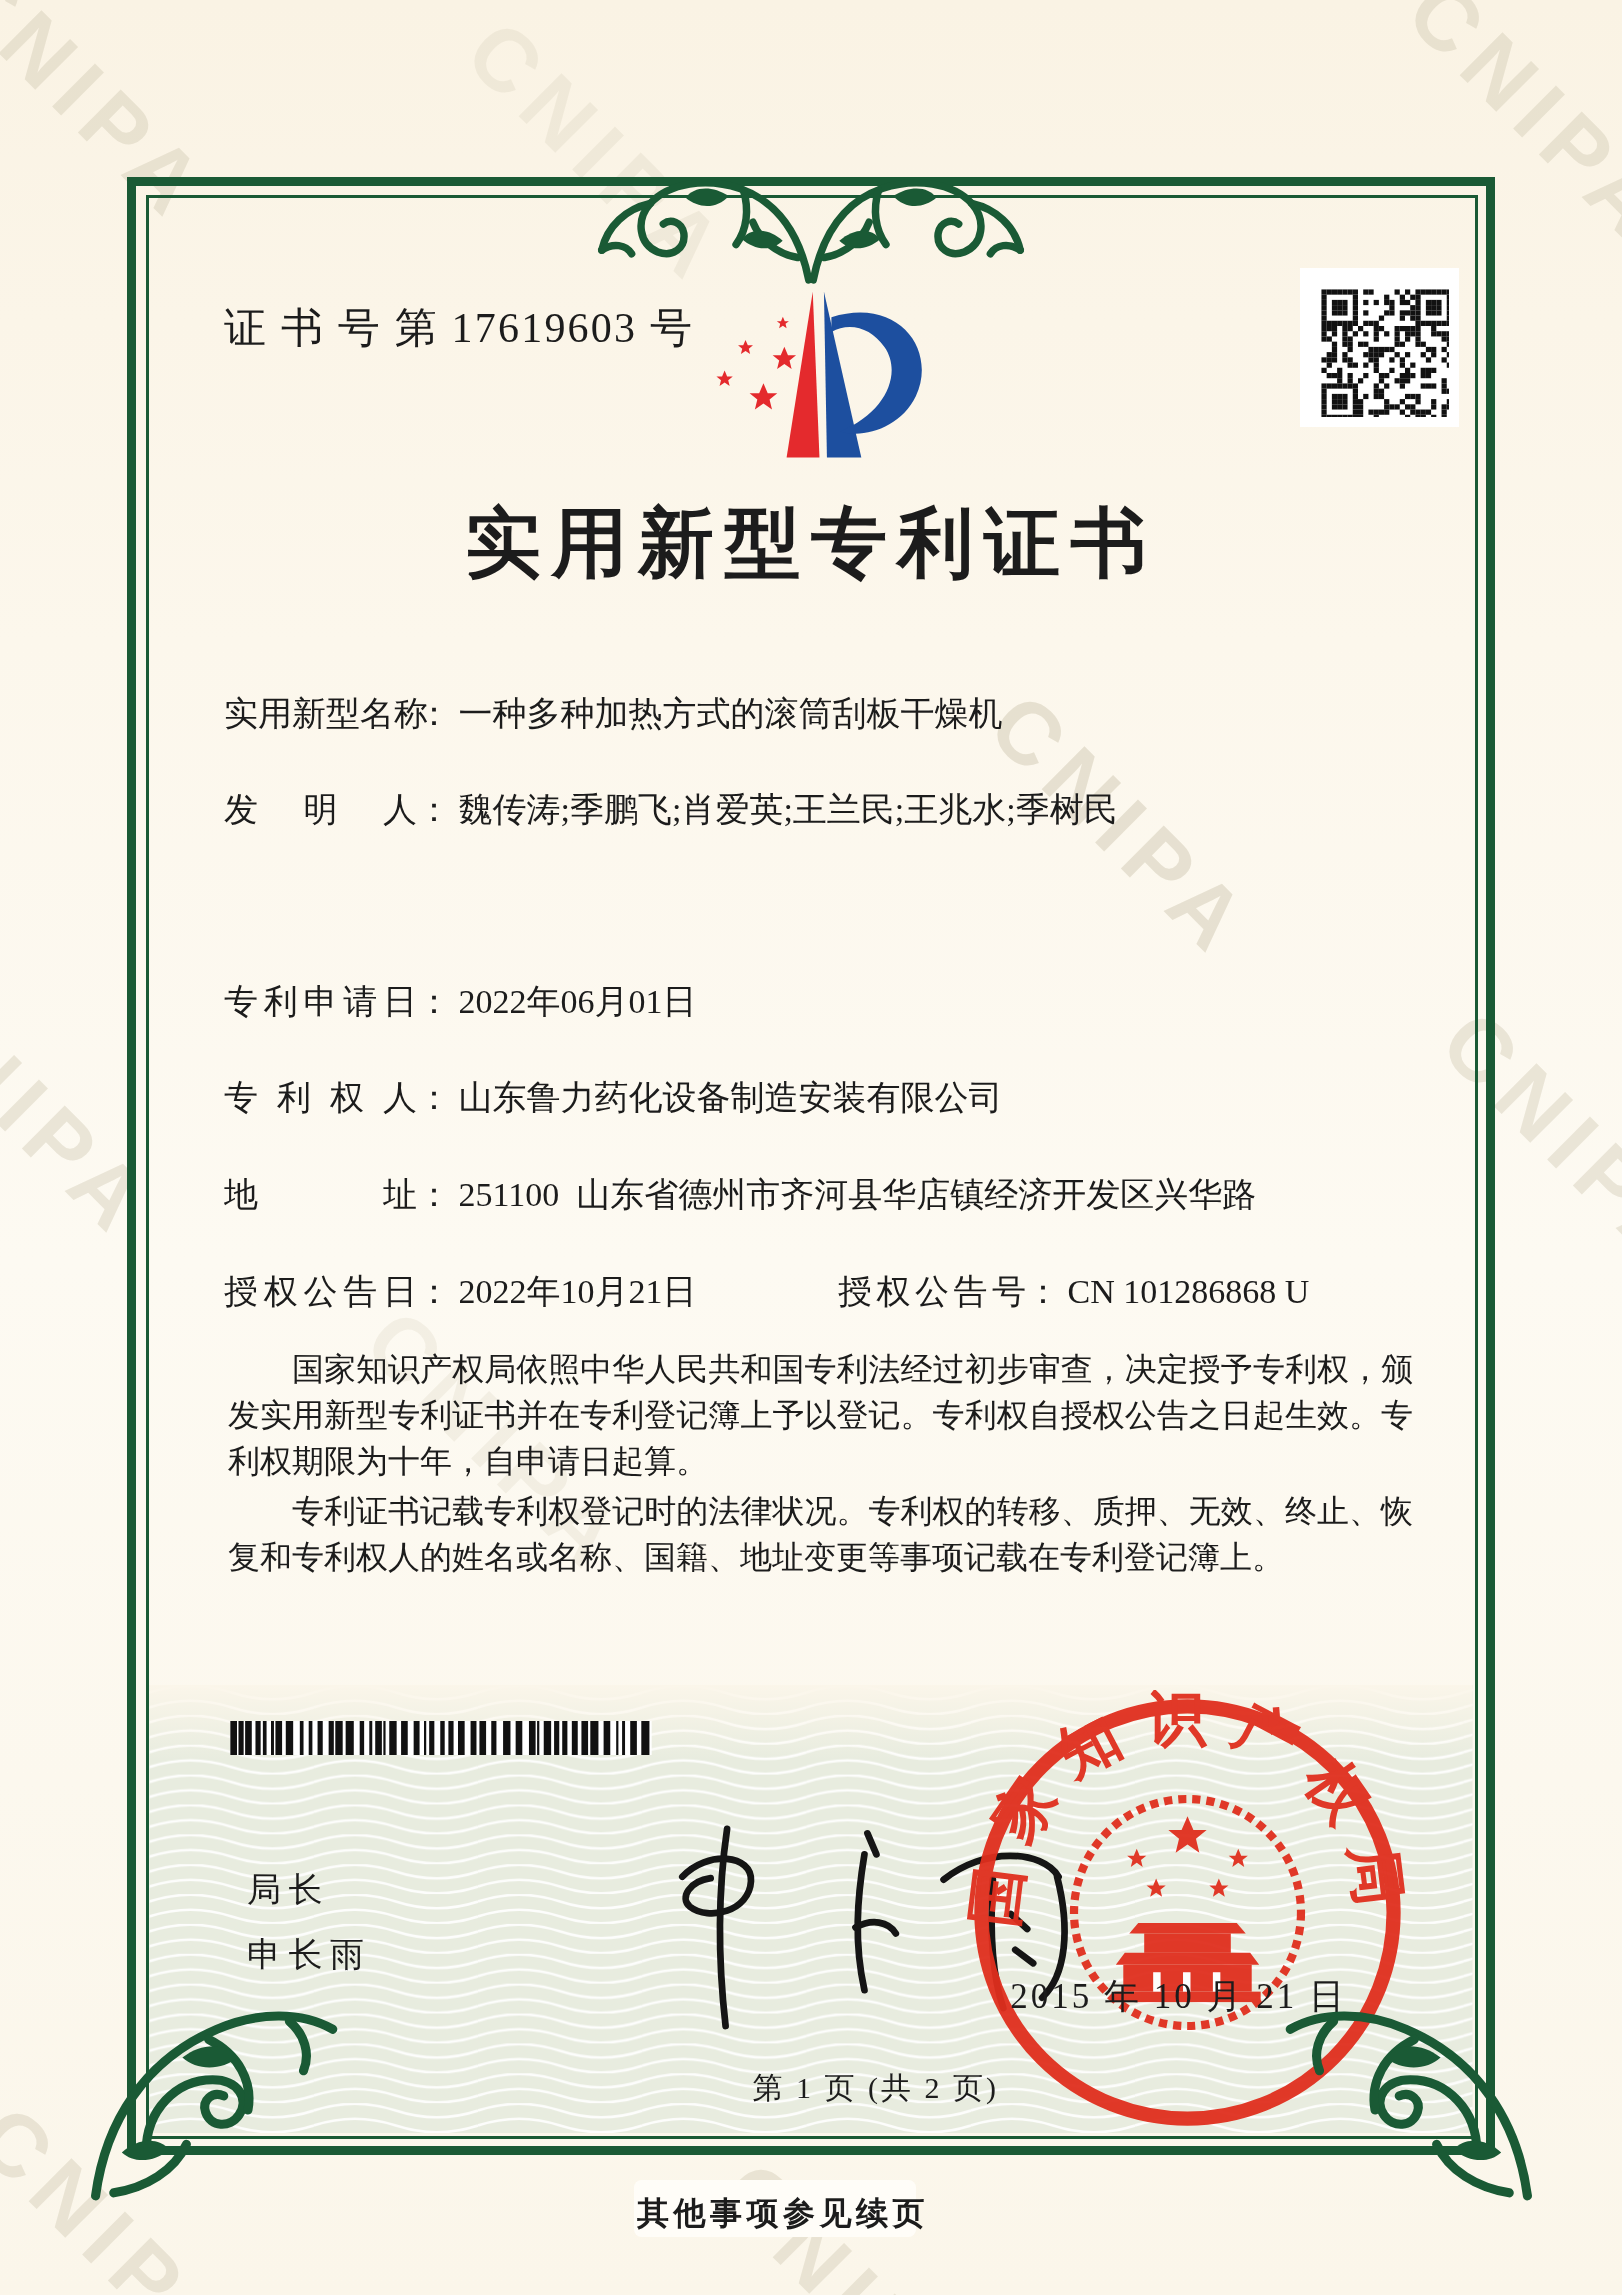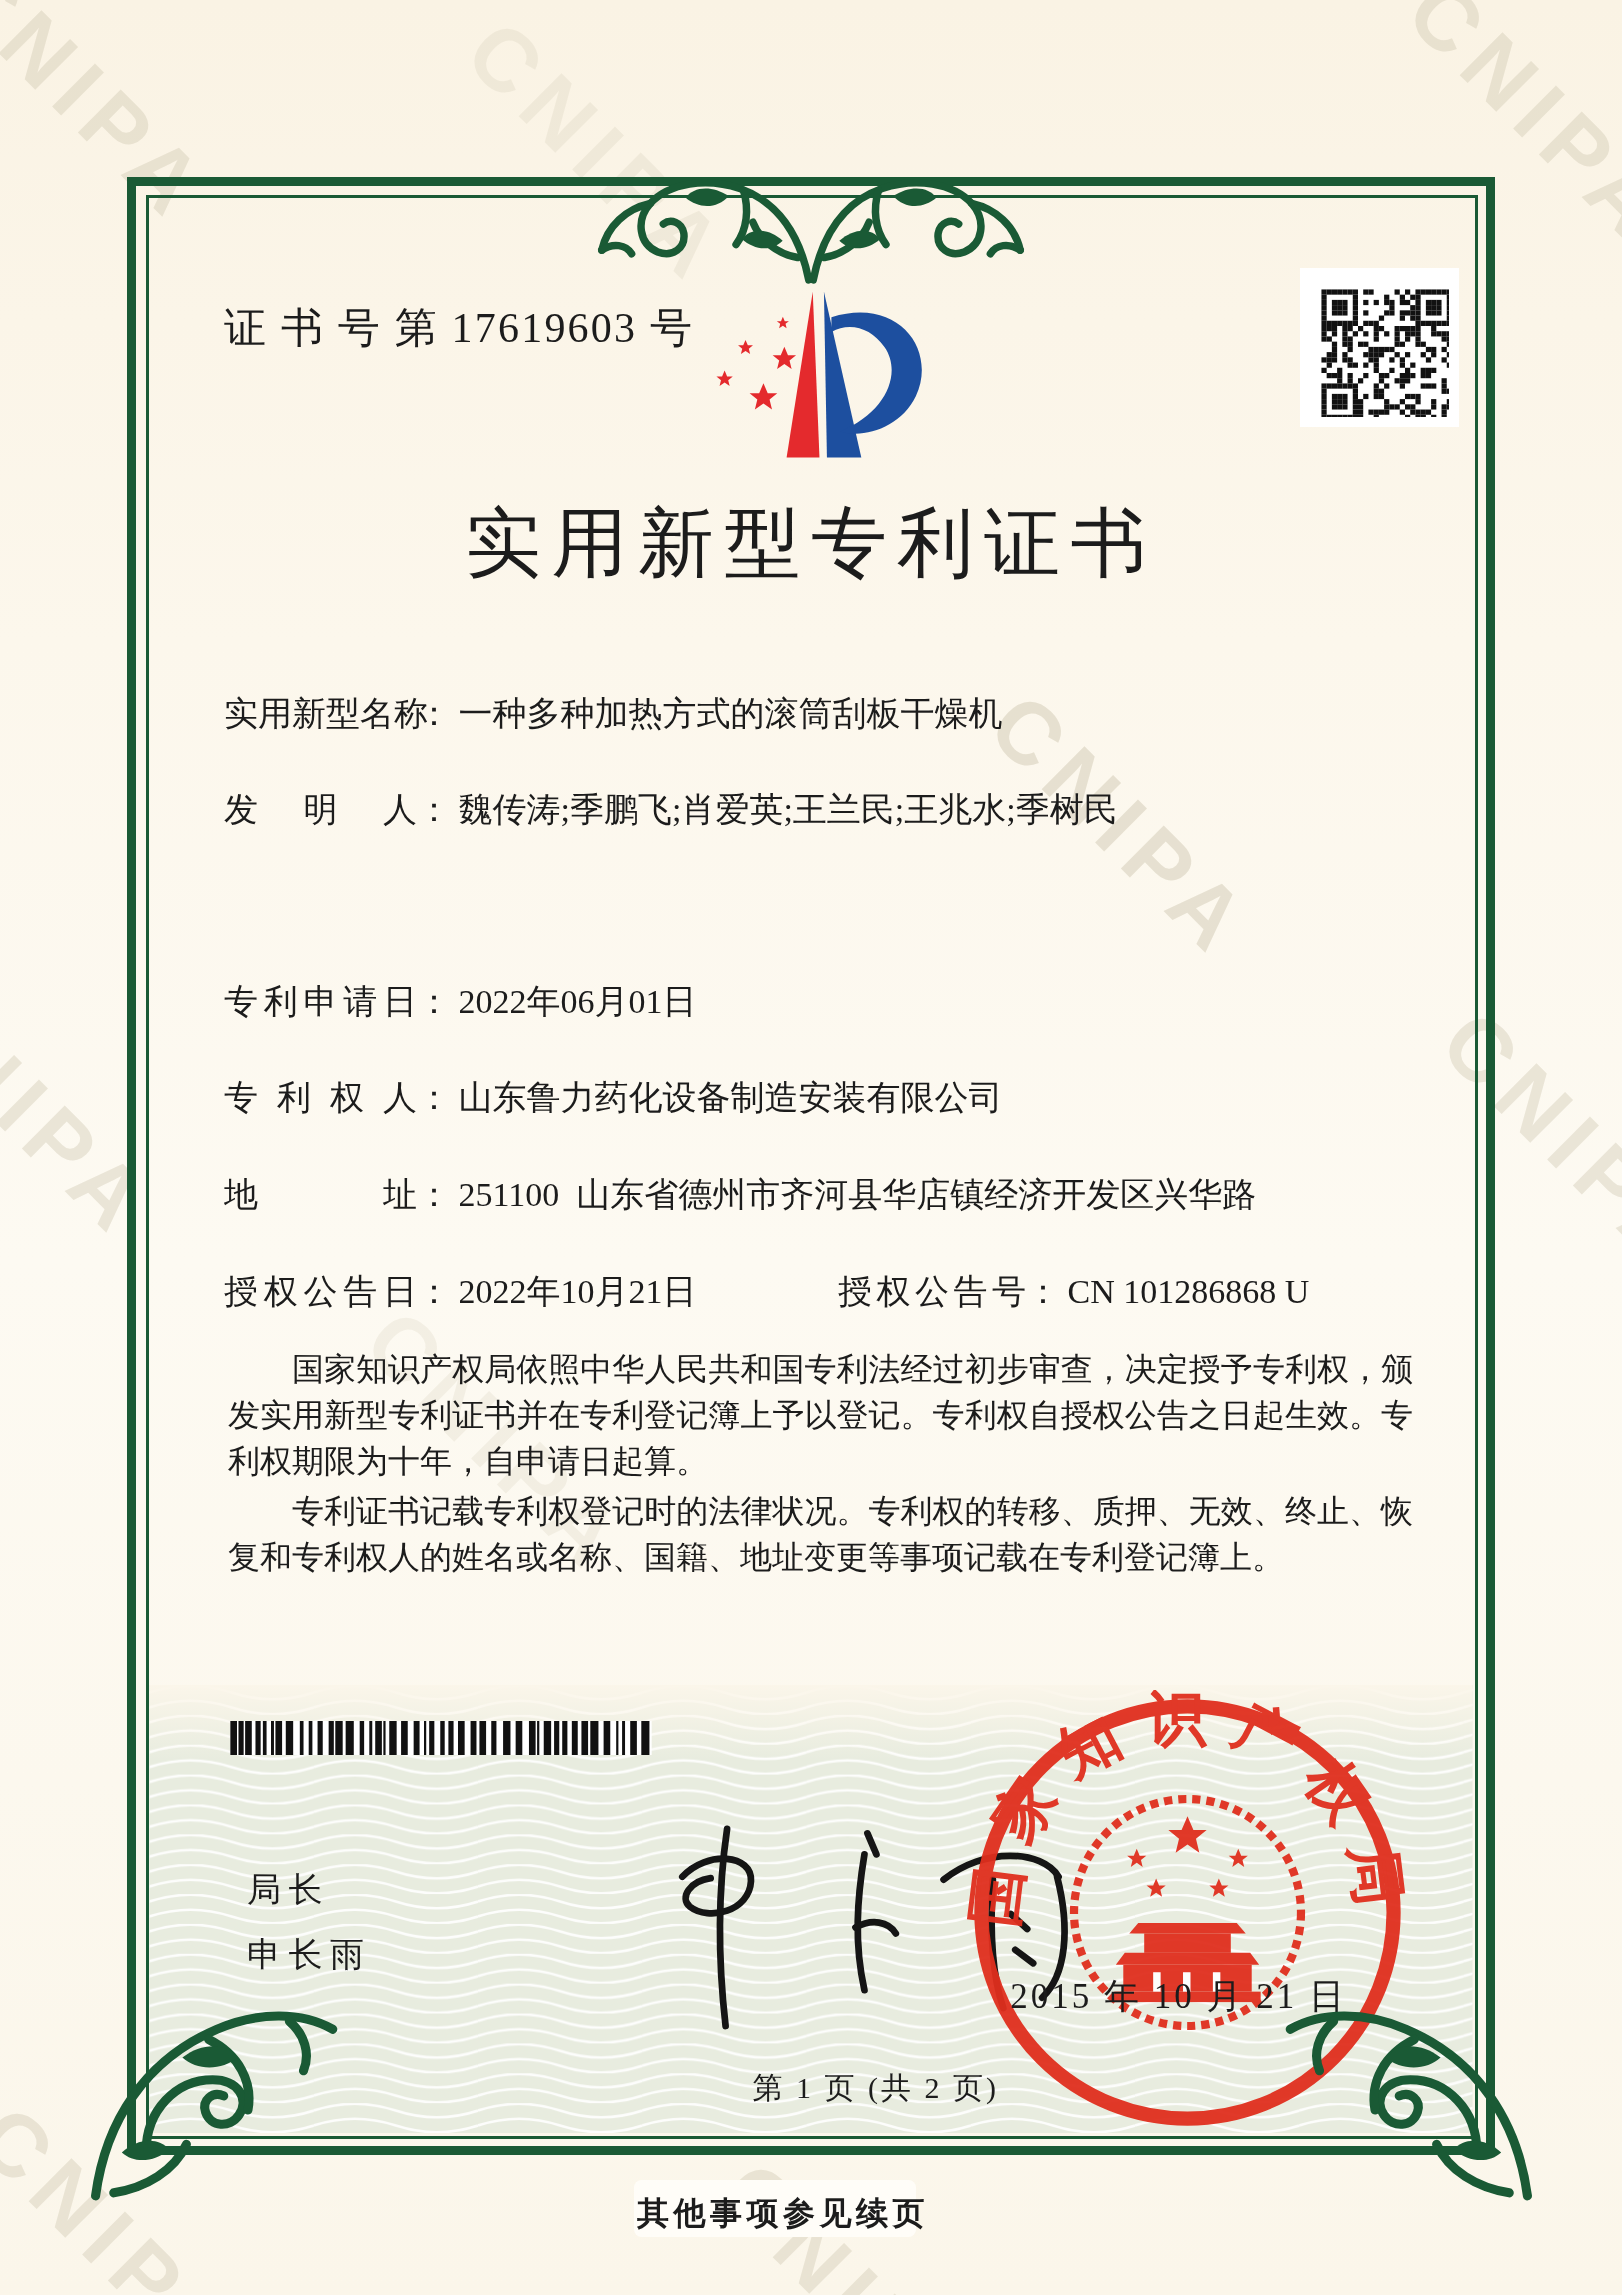--- a/index.html
+++ b/index.html
@@ -25,21 +25,21 @@
   
   .frame-outer{position:absolute;left:127px;top:177px;width:1350px;height:1960px;border:9.7px solid var(--green);z-index:1;}
   .frame-inner{position:absolute;left:146px;top:195px;width:1326px;height:1938px;border:3px solid var(--green);z-index:1;}
   .ornament{position:absolute;z-index:3;}
   
   .band{position:absolute;left:149px;top:1685px;z-index:1;}
   
   .cert-no{position:absolute;left:224px;top:300px;font-size:42px;letter-spacing:2.2px;white-space:pre;z-index:2;}
   .logo{position:absolute;left:691px;top:284px;z-index:2;}
   .qr{position:absolute;left:1300px;top:268px;background:#ffffff;padding:10.5px;z-index:2;line-height:0;}
-  .title{position:absolute;left:0;top:493px;width:100%;text-align:center;font-size:76px;font-weight:normal;letter-spacing:10.5px;z-index:2;}
+  .title{position:absolute;left:0;top:493px;width:100%;text-align:center;font-size:76px;font-weight:bold;letter-spacing:10.5px;z-index:2;}
   
   .row{position:absolute;left:224px;font-size:34px;z-index:2;white-space:pre;}
   .lbl{display:inline-block;width:193px;text-align:justify;text-align-last:justify;}
   .val{margin-left:7.5px;white-space:pre-wrap;}
   .row2{position:absolute;left:838px;font-size:34px;z-index:2;white-space:pre;}
   .lbl2{display:inline-block;width:188px;text-align:justify;text-align-last:justify;}
   
   .body-text{position:absolute;left:224px;top:1342px;width:1193px;font-size:32px;line-height:46px;text-align:justify;z-index:2;}
   .body-text p{margin:4px;text-indent:2em;}
   

